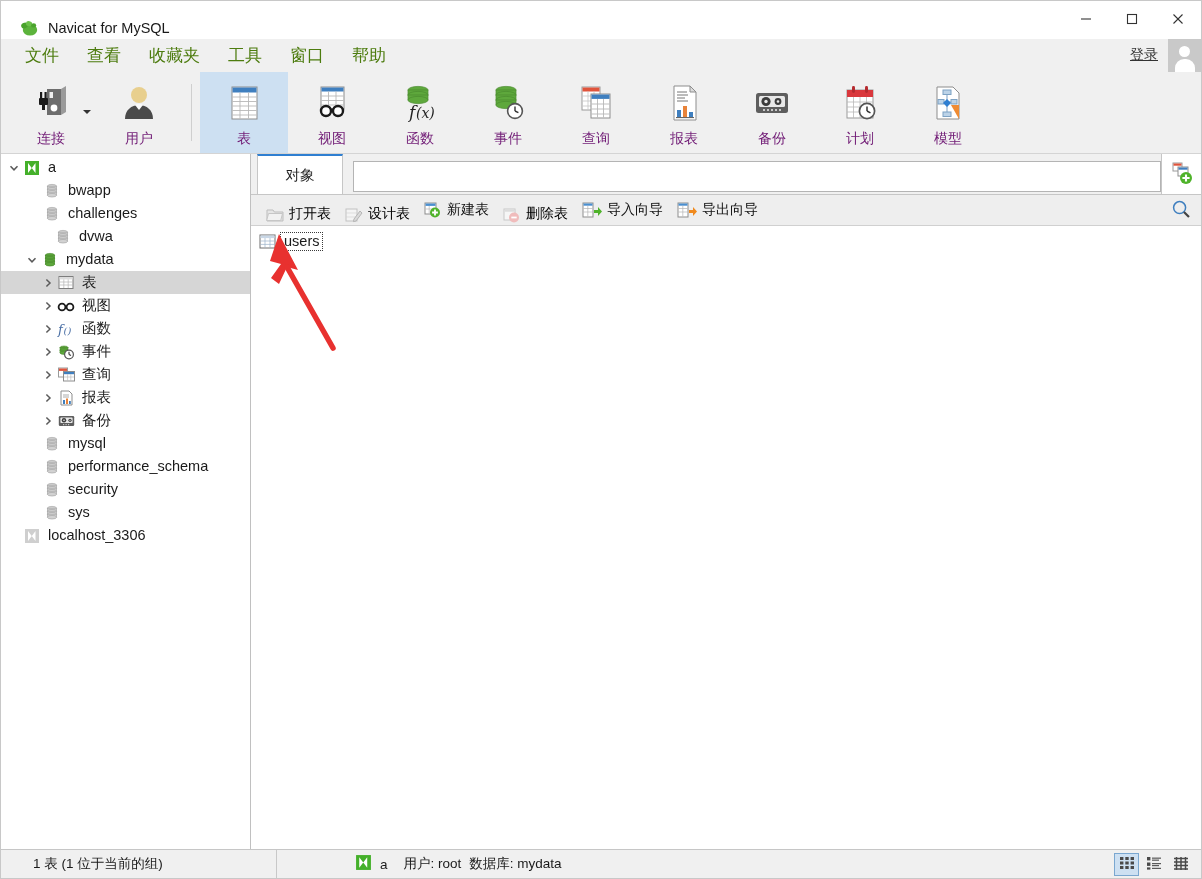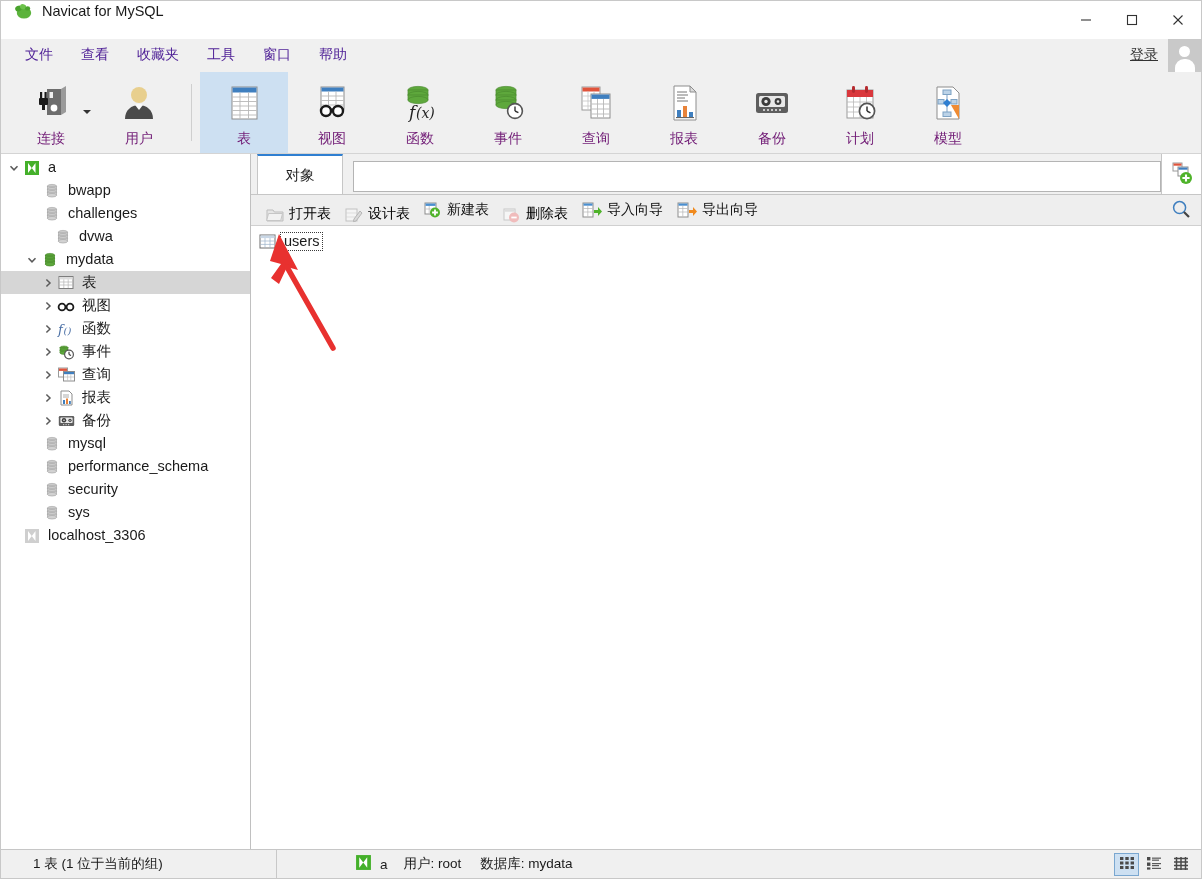--- a/index.html
+++ b/index.html
@@ -17,22 +17,23 @@
     border: 1px solid #c8c8c8;
     background: #ffffff;
     display: flex;
     flex-direction: column;
   }
 
   
   .titlebar {
     height: 38px; min-height: 38px;
     background: #ffffff;
-    display: flex; align-items: flex-start;
+    display: flex; align-items: flex-end;
     border-bottom: 1px solid #ffffff;
+    margin-left: 6px;
   }
   .title-left { display: flex; align-items: center; padding-left: 12px; flex: 1; }
   .app-logo { width: 20px; height: 20px; position: relative; margin-right: 9px; }
   .title-text { font-size: 14.5px; color: #1a1a1a; }
   .win-btns { display: flex; height: 38px; }
   .win-btn {
     width: 46px; height: 38px;
     display: flex; align-items: center; justify-content: center;
     cursor: default;
   }
@@ -41,21 +42,21 @@
   
   .menubar {
     height: 33px; min-height: 33px;
     background: #f0f0f0;
     display: flex; align-items: center;
     padding-left: 10px;
     border-bottom: 1px solid #f0f0f0;
   }
   .menu-item {
     padding: 4px 14px;
-    font-size: 14px; color: #4c1d95;
+    font-size: 17px; color: #4d7c0f;
     cursor: default;
   }
   .menu-right { margin-left: auto; display: flex; align-items: center; height: 33px; }
   .login-link {
     font-size: 14px; color: #333; padding: 0 10px;
     text-decoration: underline; cursor: pointer;
   }
   .avatar-wrap { position: relative; width: 33px; height: 33px; background: #c9c9c9; }
   .avatar-wrap .h { position: absolute; left: 11px; top: 7px; width: 11px; height: 11px; border-radius: 50%; background: #fff; }
   .avatar-wrap .b { position: absolute; left: 6.5px; top: 20px; width: 20px; height: 13px; border-radius: 9px 9px 0 0; background: #fff; }
@@ -939,21 +940,21 @@
     </div>
     <div class="st-mid">
       <span>
         <svg width="17" height="17" viewBox="0 0 16 16">
             <rect x="1" y="1" width="14" height="14" fill="#44b02a"></rect>
             <path d="M4 13 L4 3 L11.5 13 L11.5 3 z" fill="#fff"></path>
           </svg>
       </span>
       <span>a</span>
       <span style="margin-left:8px">用户: root</span>
-      <span style="margin-left:11px">数据库: mydata</span>
+      <span style="margin-left:0">数据库: mydata</span>
     </div>
     <div class="st-right">
       <div class="vm-btn active">
         <span>
           <svg width="16" height="14" viewBox="0 0 16 14">
               <g fill="#4a4a4a">
                 <rect x="1" y="1" width="3.4" height="3"></rect>
                 <rect x="6.3" y="1" width="3.4" height="3"></rect>
                 <rect x="11.6" y="1" width="3.4" height="3"></rect>
                 <rect x="1" y="5.5" width="3.4" height="3"></rect>

